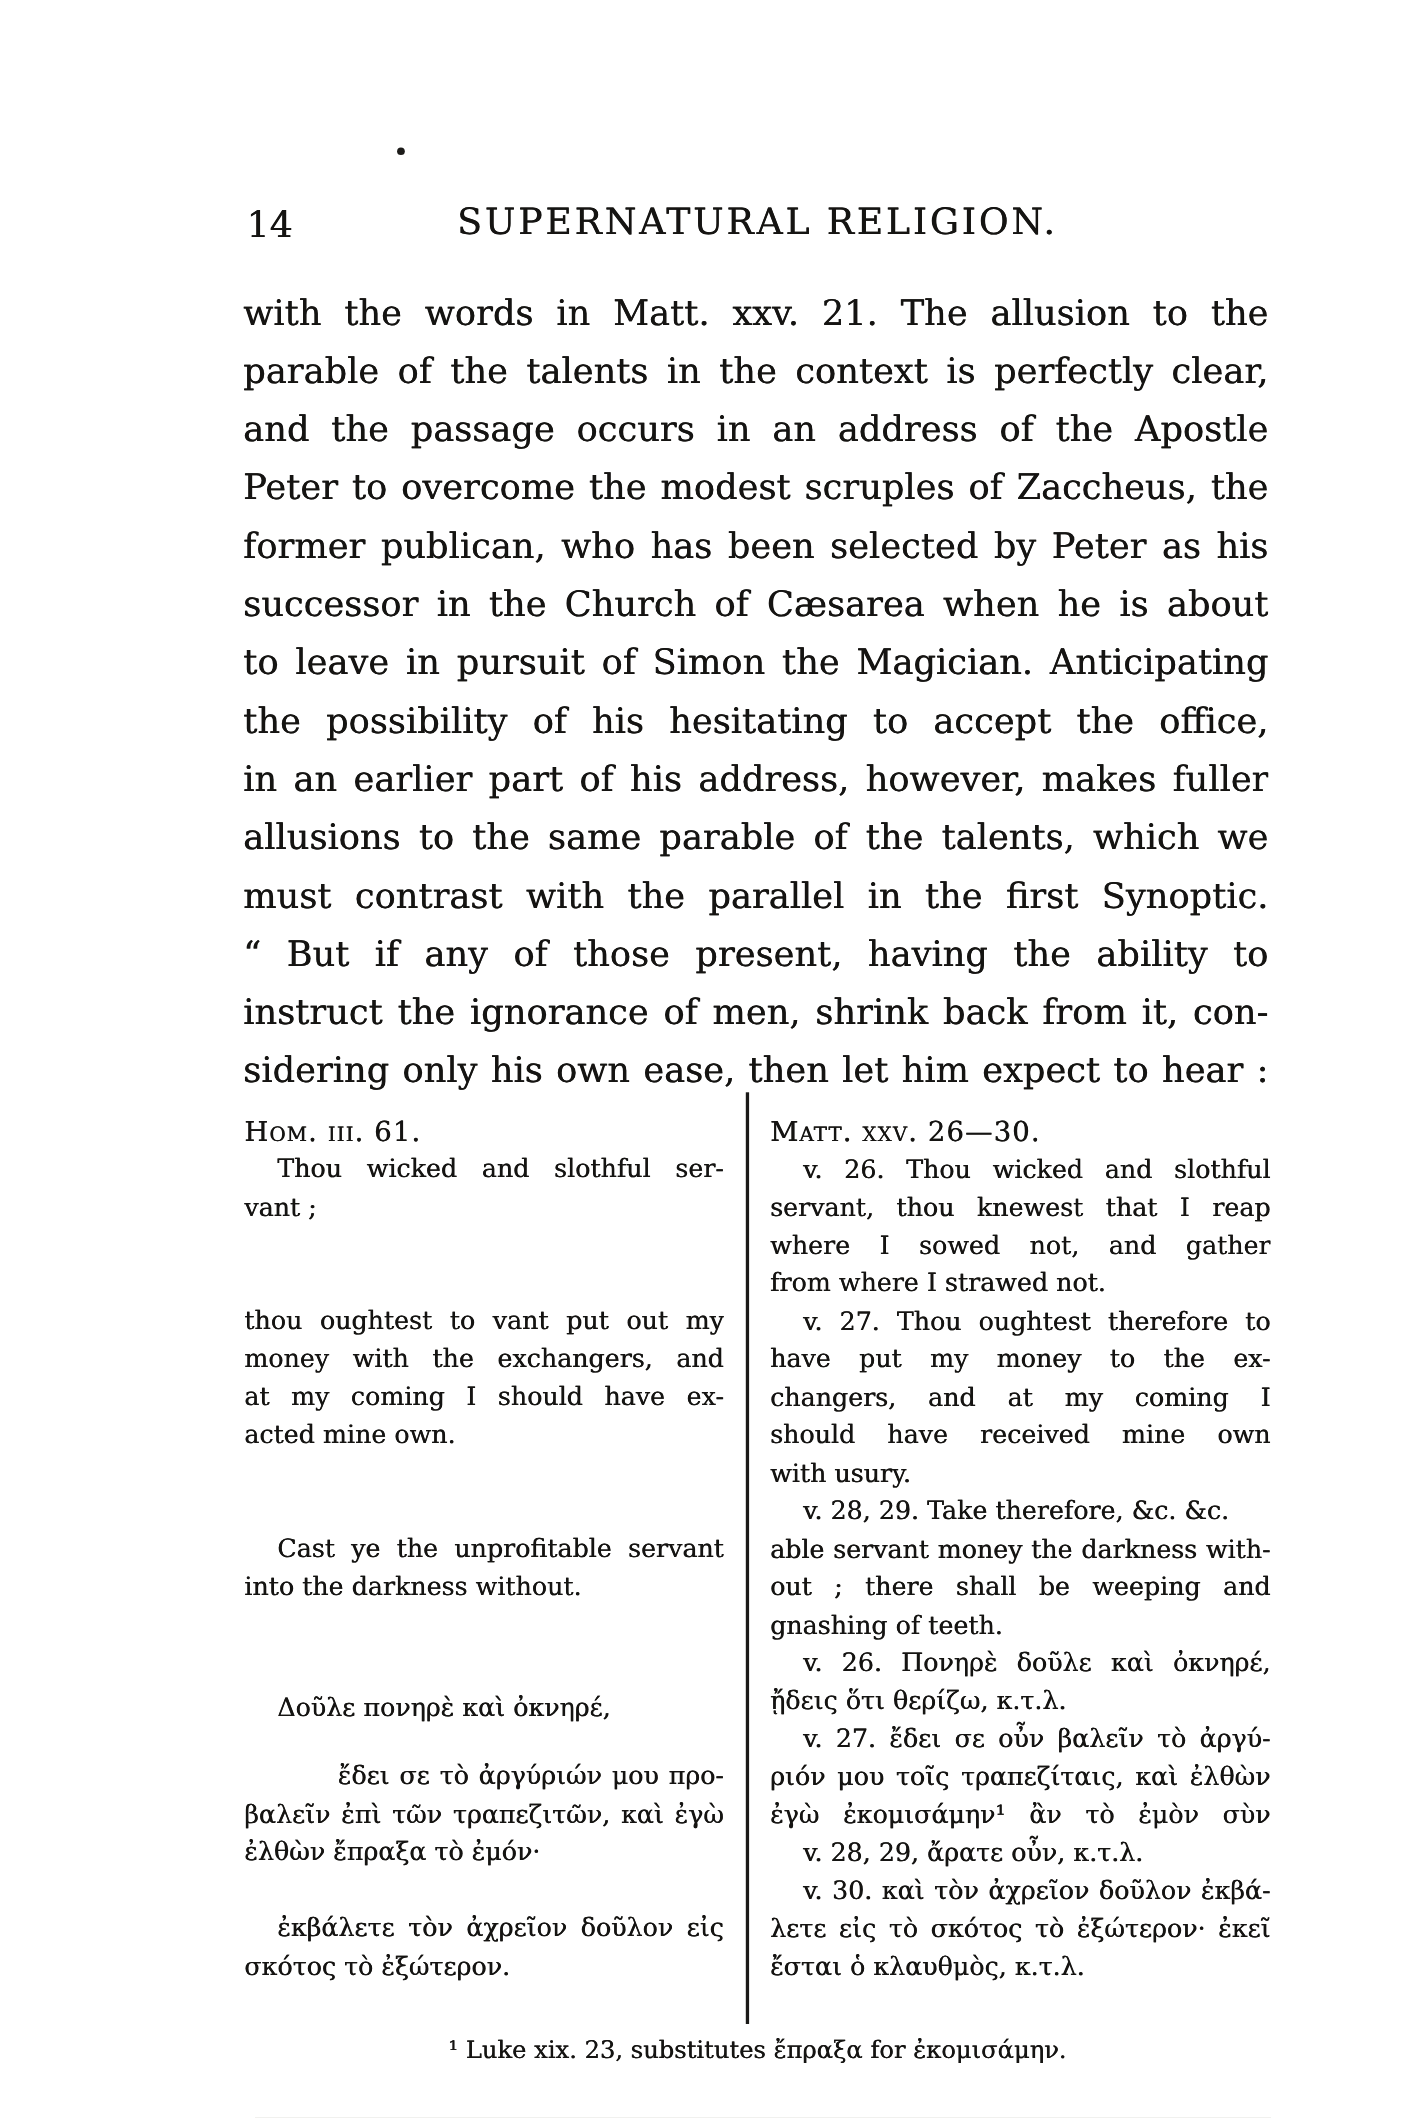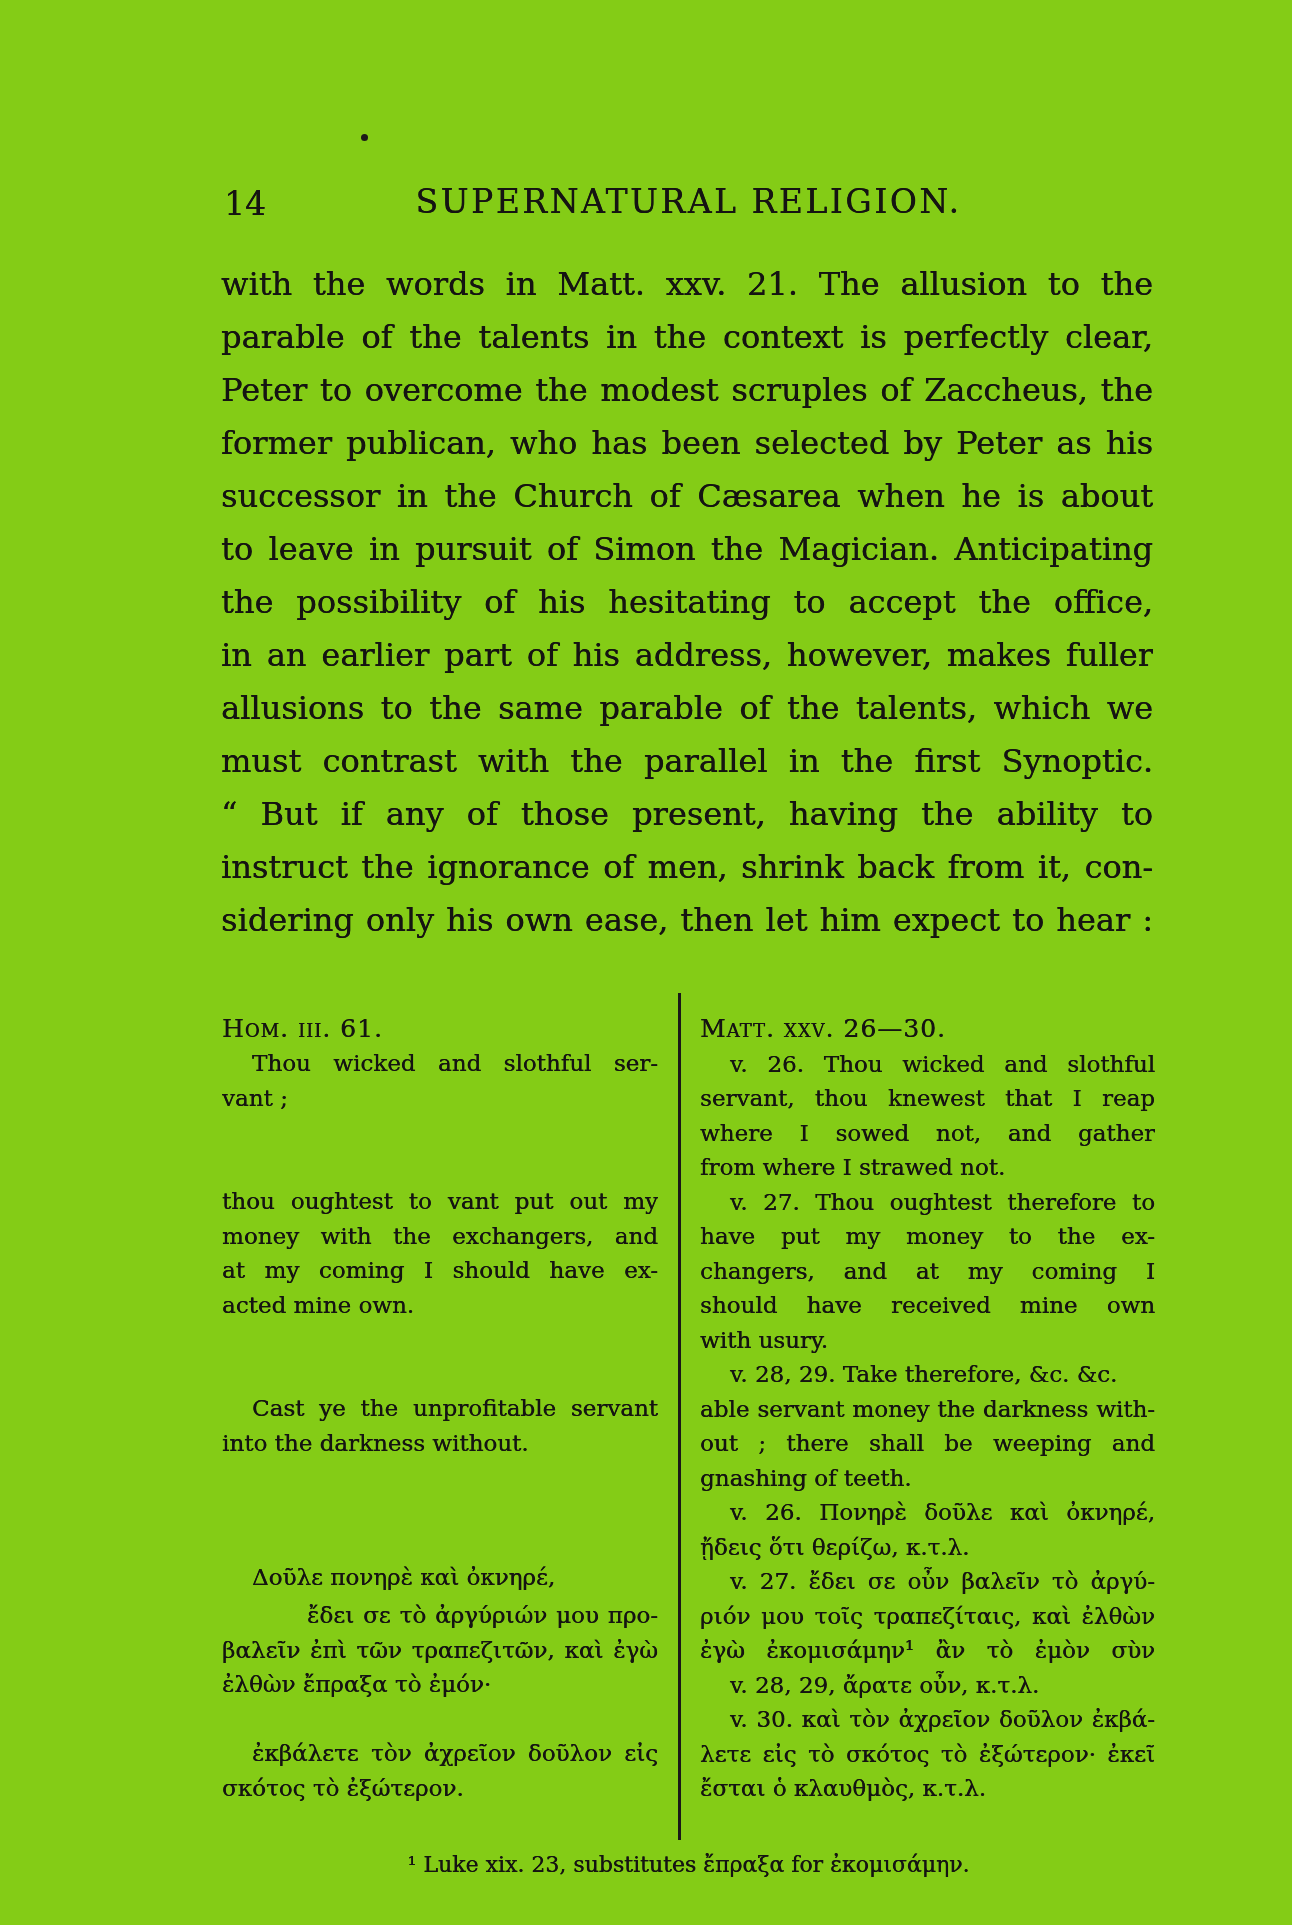--- a/index.html
+++ b/index.html
@@ -1,19 +1,19 @@
 <!DOCTYPE html>
 <html><head>
 <meta charset="utf-8">
 <style>
   html,body{margin:0;padding:0;background:#e8e8e4;}
   .page{
     position:relative;
     width:1292px;height:1925px;
-    background:#84cc16;
+    background:#ffffff;
     font-family:"DejaVu Serif","Liberation Serif",serif;
     color:#151412;
     overflow:hidden;
   }
   .ink{ text-shadow:0.35px 0 0 currentColor; }
 
   
   .artifact-dot{
     position:absolute;left:361px;top:134px;width:7px;height:7px;
     background:#1c1b19;border-radius:50%;
@@ -56,21 +56,21 @@
   }
   .col .line.noj{text-align-last:left;}
   .col .line.ind{text-indent:30px;}
   .col .line.bigind{text-indent:85px;}
   .block{position:absolute;left:0;width:100%;}
   
   .b-head{top:12px;}
   .b1{top:46px;}   
   .b2{top:184px;}  
   .b3{top:391px;}  
-  .b4{top:560px;}  
+  .b4{top:536px;}  
   .b5{top:598px;}  
   .b6{top:736px;}  
   .col-right-lines{position:absolute;left:0;top:46.5px;width:100%;}
 
   
   .footnote{
     position:absolute;left:222px;top:1852px;width:933px;
     text-align:center;font-size:22px;
   }
 </style>
@@ -82,20 +82,21 @@
   <div class="artifact-dot"></div>
 
   <div class="running-head">
     <span class="page-number">14</span>
     <span class="running-title">SUPERNATURAL RELIGION.</span>
   </div>
 
   <div class="body-text">
       <div class="line">with the words in Matt. xxv. 21.  The allusion to the</div>
       <div class="line">parable of the talents in the context is perfectly clear,</div>
+      <div class="line">and the passage occurs in an address of the Apostle</div>
       <div class="line">Peter to overcome the modest scruples of Zaccheus, the</div>
       <div class="line">former publican, who has been selected by Peter as his</div>
       <div class="line">successor in the Church of Cæsarea when he is about</div>
       <div class="line">to leave in pursuit of Simon the Magician.  Anticipating</div>
       <div class="line">the possibility of his hesitating to accept the office, Peter,</div>
       <div class="line">in an earlier part of his address, however, makes fuller</div>
       <div class="line">allusions to the same parable of the talents, which we</div>
       <div class="line">must contrast with the parallel in the first Synoptic.</div>
       <div class="line">“ But if any of those present, having the ability to</div>
       <div class="line">instruct the ignorance of men, shrink back from it, con-</div>

